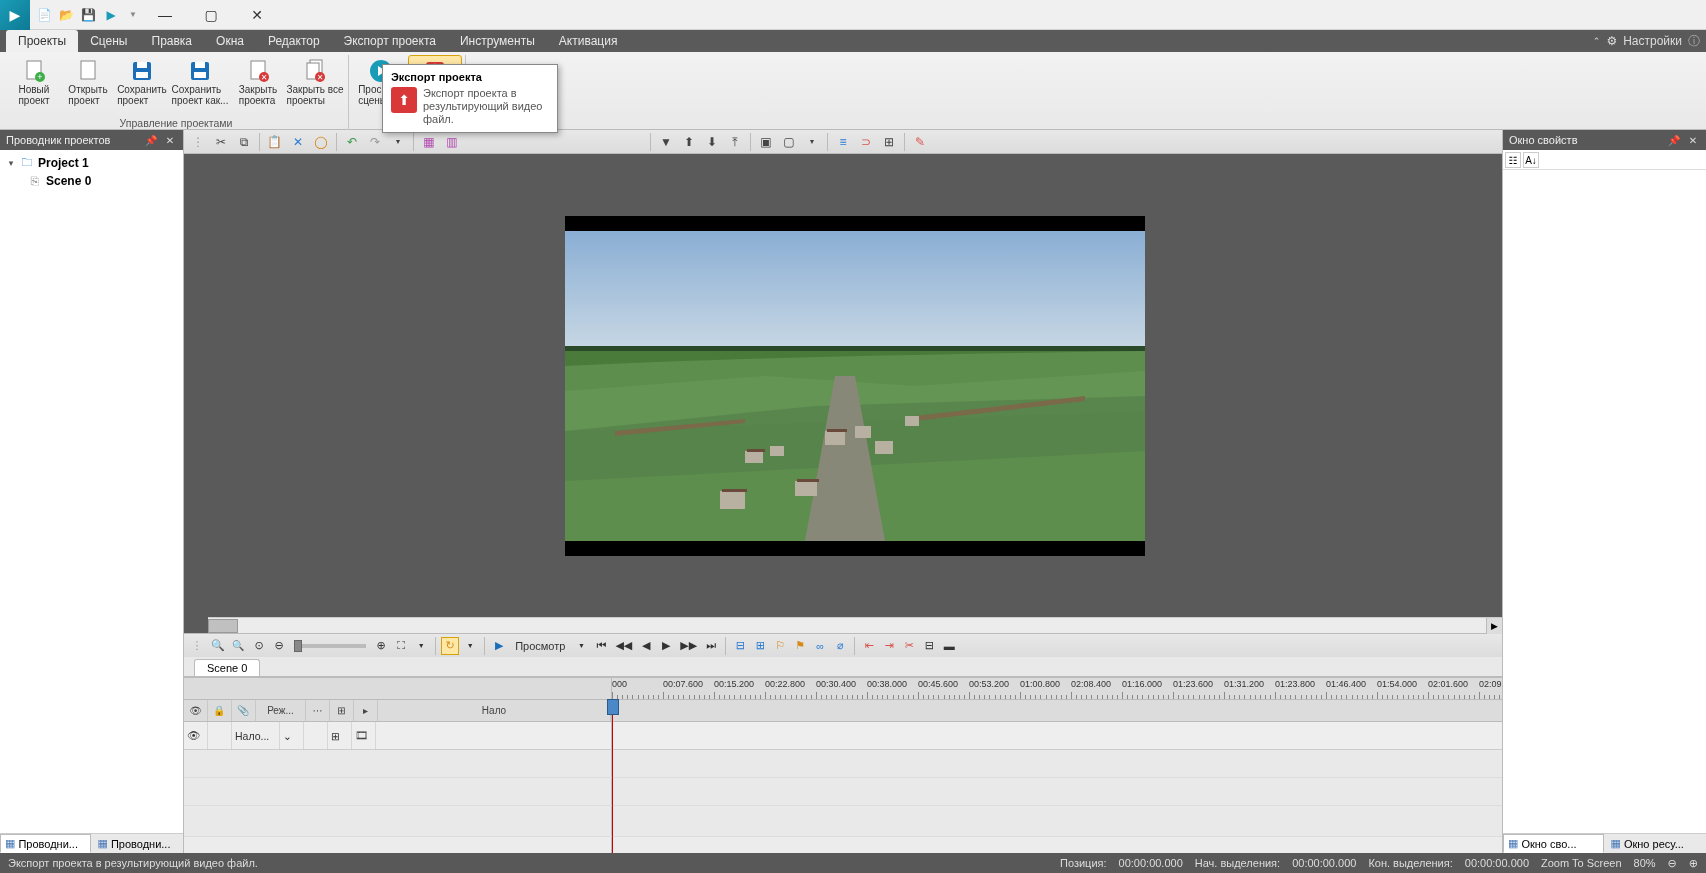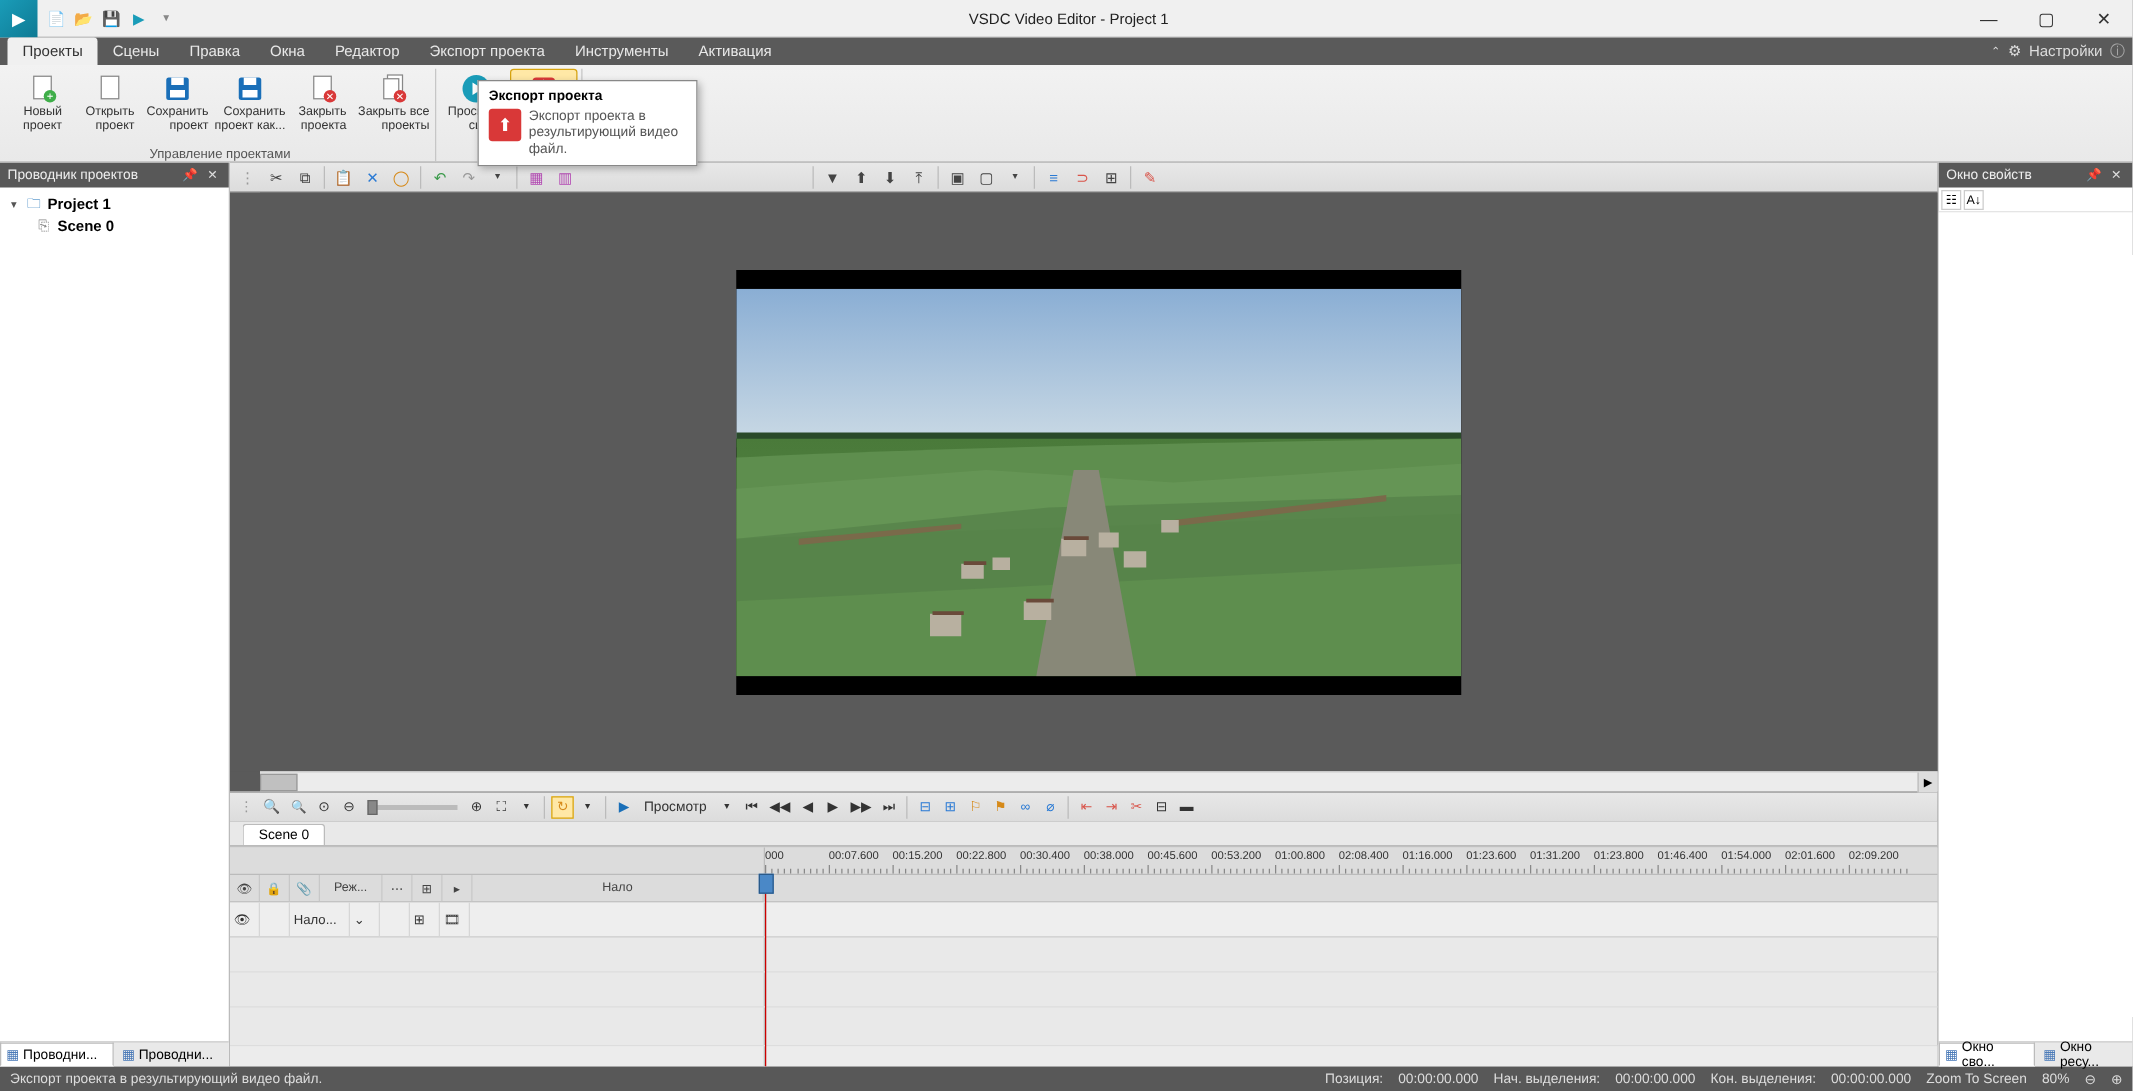--- a/index.html
+++ b/index.html
@@ -18,21 +18,21 @@
 .menuspacer { flex:1; }
 .menuright { display:flex; align-items:center; gap:6px; color:#ddd; font-size:12px; }
 .gear { display:inline-block; }
 
 .ribbon { height:78px; background:linear-gradient(#f2f2f2,#e9e9e9); border-bottom:1px solid #bbb; display:flex; align-items:flex-start; padding:3px 4px 0 4px; gap:2px; position:relative; }
 .rgroup { display:flex; flex-direction:column; height:75px; border-right:1px solid #c6c6c6; padding:0 3px; }
 .rrow { display:flex; flex:1; }
 .rbtn { display:flex; flex-direction:column; align-items:center; justify-content:flex-start; width:54px; padding-top:2px; cursor:pointer; border:1px solid transparent; border-radius:3px; }
 .rbtn.active { background:#ffe8a6; border:1px solid #d6a30f; }
 .rbtn .ricon { width:32px; height:26px; display:flex; align-items:center; justify-content:center; }
-.rbtn .rlbl { font-size:10px; text-align:right; line-height:11px; color:#333; white-space:pre-line; }
+.rbtn .rlbl { font-size:10px; text-align:left; line-height:11px; color:#333; white-space:pre-line; }
 .rcap { font-size:10.5px; color:#555; text-align:center; padding-bottom:1px; }
 
 .body { display:flex; height:calc(873px - 30px - 22px - 78px - 20px); }
 .leftpanel { width:184px; background:#fff; border-right:1px solid #bbb; display:flex; flex-direction:column; }
 .panelhead { height:20px; background:#585858; color:#eee; font-size:11px; display:flex; align-items:center; padding:0 6px; gap:4px; }
 .panelhead .spacer { flex:1; }
 .panelhead .pbtn { width:14px; height:14px; display:flex;align-items:center;justify-content:center;color:#ddd;font-size:10px;cursor:pointer; }
 .tree { flex:1; padding:4px 6px; font-size:12px; }
 .tree .node { display:flex; align-items:center; gap:4px; height:18px; }
 .tree .node.child { padding-left:22px; }
@@ -90,21 +90,21 @@
 .clip { position:absolute; top:2px; left:2px; height:24px; background:linear-gradient(#b7cce8,#9bb9dd); border:1px solid #5a7aa8; display:flex; align-items:center; gap:4px; padding:0 2px; font-size:11px; }
 .clip .thumb { width:32px; height:20px; background:linear-gradient(#6a8f5a,#3a5a2a); border:1px solid #333; }
 .emptytrack { height:28px; border-bottom:1px solid #ddd; display:flex; }
 .emptytrack .cells { width:428px; border-right:1px solid #bbb; }
 .emptytrack .lane { flex:1; }
 
 .tlscroll { height:16px; background:#ececec; display:flex; }
 .tlscroll .cells { width:428px; border-right:1px solid #bbb; }
 .tlscroll .bar { flex:1; position:relative; }
 
-.rightpanel { width:156px; background:#fff; border-left:1px solid #bbb; display:flex; flex-direction:column; }
+.rightpanel { width:204px; background:#fff; border-left:1px solid #bbb; display:flex; flex-direction:column; }
 .propsbody { flex:1; background:#fff; }
 .propstool { height:20px; border-bottom:1px solid #ddd; display:flex; gap:2px; padding:2px; }
 .propstool .pb { width:16px; height:16px; border:1px solid #ccc; display:flex;align-items:center;justify-content:center;font-size:10px;cursor:pointer; }
 
 .statusbar { height:20px; background:#585858; color:#ddd; font-size:11px; display:flex; align-items:center; padding:0 8px; gap:12px; }
 .statusbar .spacer { flex:1; }
 
 .tooltip { position:absolute; background:#fff; border:1px solid #888; box-shadow:2px 2px 6px rgba(0,0,0,0.3); padding:6px 8px; font-size:11px; display:flex; gap:8px; align-items:flex-start; z-index:100; width:176px; }
 .tooltip .ttico { width:26px; height:26px; background:#d93838; border-radius:3px; display:flex;align-items:center;justify-content:center;color:#fff;font-size:14px; flex-shrink:0; }
 .tooltip .ttt { font-weight:bold; margin-bottom:2px; }
@@ -117,21 +117,20 @@
 
 <div class="titlebar">
   <div class="logo">▶</div>
   <div class="qat">
     <div class="qbtn">📄</div>
     <div class="qbtn">📂</div>
     <div class="qbtn">💾</div>
     <div class="qbtn" style="color:#1a9cb8">▶</div>
     <div class="qbtn" style="color:#888;font-size:8px">▼</div>
   </div>
-  <div class="title-center">VSDC Video Editor - Project 1</div>
   <div class="winbtns">
     <div>—</div>
     <div>▢</div>
     <div class="close">✕</div>
   </div>
 </div>
 
 <div class="menubar">
   <div class="tab active">Проекты</div>
   <div class="tab">Сцены</div>

